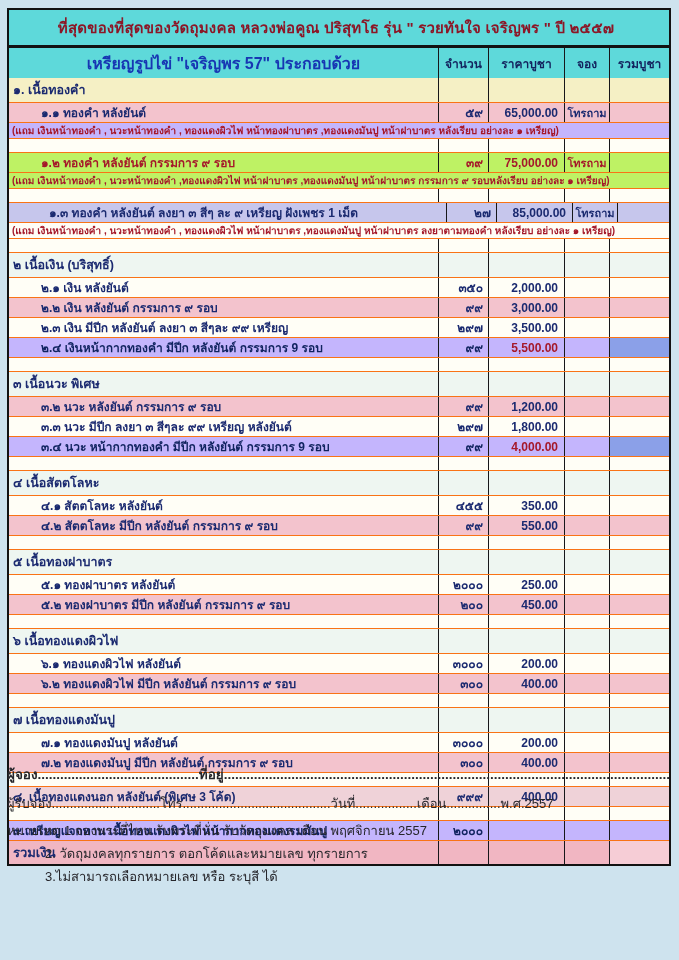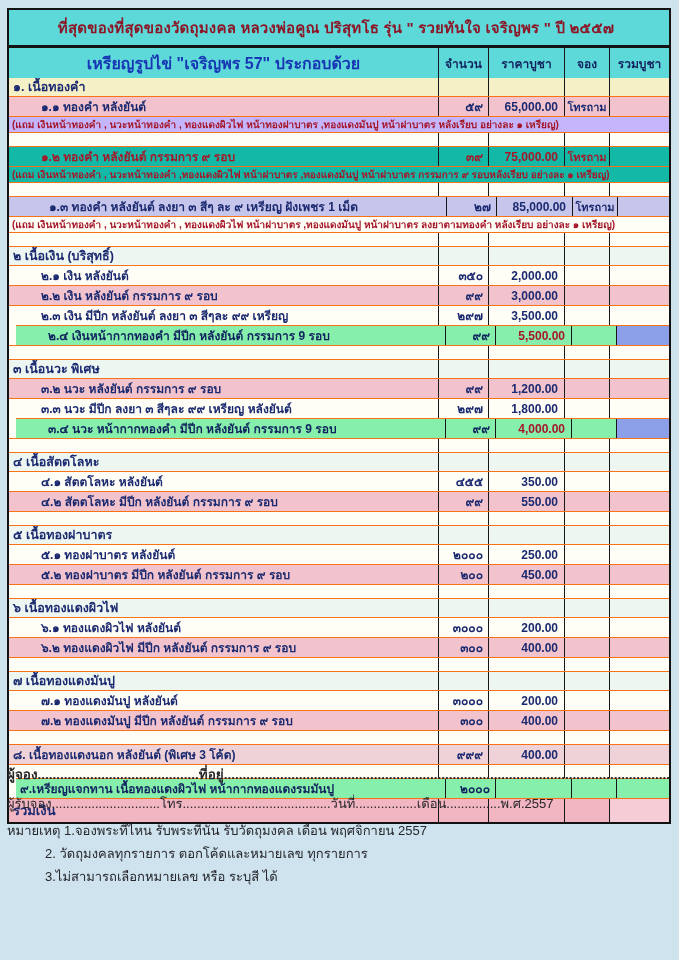--- a/index.html
+++ b/index.html
@@ -37,39 +37,39 @@
   .c-qty{width:50px;border-left:1px solid #17171a;justify-content:flex-end;padding:0 5px;font-weight:bold;}
   .c-price{width:76px;border-left:1px solid #17171a;justify-content:flex-end;padding:0 6px;font-weight:bold;}
   .c-book{width:45px;border-left:1px solid #17171a;justify-content:center;padding:0 2px;font-weight:bold;font-size:11px;}
   .c-total{flex:1;border-left:1px solid #17171a;}
   
   .row-head{height:30px;background:#5ed9da;}
   .row-head .c-label{justify-content:center;color:#1736b3;font-weight:bold;font-size:16px;}
   .row-head .c-qty,.row-head .c-price,.row-head .c-book,.row-head .c-total{
     justify-content:center;color:#13235e;font-weight:bold;font-size:12px;padding:0 2px;}
   
-  .row-section{height:18px;font-weight:bold;font-size:12.5px;}
+  .row-section{height:24px;font-weight:bold;font-size:12.5px;}
   .row-item{height:19px;font-size:12px;}
   .row-item .c-label{font-weight:bold;}
   .row-note{height:15px;font-size:10px;}
   .row-note .c-note{width:100%;padding:0 3px;color:#a5182a;font-weight:bold;white-space:nowrap;}
   .row-empty{height:13px;}
   .row-special{height:19px;font-size:12px;}
   .row-special .c-label{font-weight:bold;}
   .row-total{height:23px;font-weight:bold;font-size:13px;}
   .indent{padding-left:32px !important;}
   
   .v-yellow{background:#f5f0c5;}
   .v-mint{background:#eef6f1;}
   .v-white{background:#fffef6;}
   .v-pink{background:#f3c3cd;}
   .v-pinknote{background:#c4b5fd;}
-  .v-softcyan{background:#14b8a6;color:#a5182a;}
+  .v-softcyan{background:#bef264;color:#a5182a;}
   .v-lavender{background:#c6c6ec;padding-left:8px;}
-  .v-brightcyan{background:#86efac;color:#10235f;margin-left:7px;}
+  .v-brightcyan{background:#c4b5fd;color:#10235f;}
   .v-lightpink{background:#efd2d8;}
   .v-total{background:#f1b6c2;}
   .v-total .c-total{background:#f6cdd6;}
   .bluecell{background:#8ba0e8 !important;}
   .qty-red,.price-red{color:#a5182a;}
   
   .footer{position:absolute;left:7px;width:664px;color:#26262b;}
   .f-line1{top:763px;font-weight:bold;font-size:13.5px;white-space:nowrap;overflow:hidden;}
   .f-line2{top:793px;font-size:13px;white-space:nowrap;overflow:hidden;}
   .f-note{font-size:13px;white-space:nowrap;}

